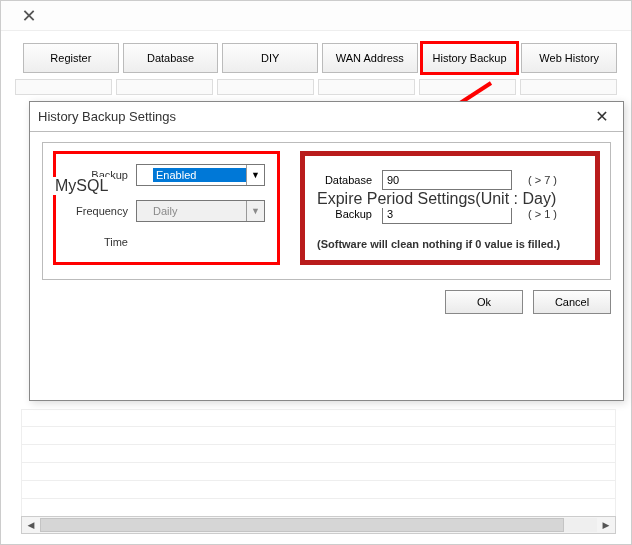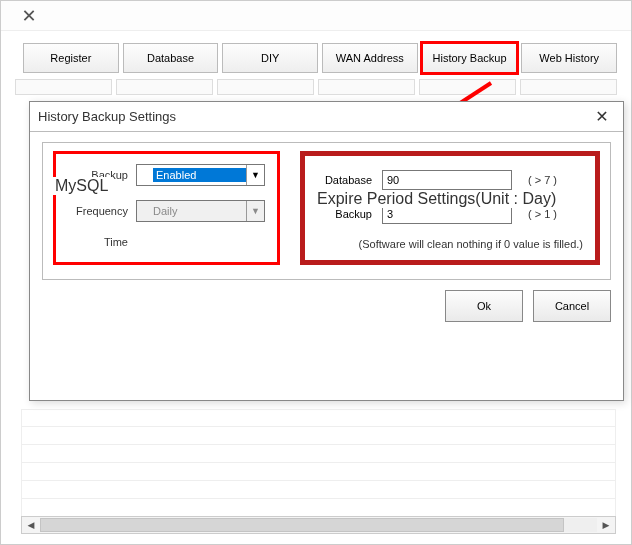--- a/index.html
+++ b/index.html
@@ -34,23 +34,23 @@
     .spinner-text { flex: 1; padding-left: 5px; font-size: 11px; }
     .spinner-btns { width: 16px; height: 20px; border-left: 1px solid #999; display: flex; flex-direction: column; }
     .spin-up, .spin-down { flex: 1; display: flex; align-items: center; justify-content: center; font-size: 7px; color: #444; border-bottom: 1px solid #ccc; }
     .spin-down { border-bottom: none; }
     .right-group { flex: 1; }
     .fieldset2 { border: 5px solid #b91c1c; padding: 14px 12px 10px 12px; position: relative; }
     .r-row { display: flex; align-items: center; gap: 10px; margin-bottom: 14px; }
     .r-label { width: 55px; text-align: right; font-size: 11px; }
     .r-input { width: 130px; height: 20px; border: 1px solid #777; padding: 2px 4px; font-size: 11px; }
     .r-hint { font-size: 11px; color: #333; margin-left: 6px; }
-    .r-note { font-size: 11px; color: #333; text-align: right; margin-top: 2px; }
+    .r-note { font-size: 11px; color: #333; text-align: left; margin-top: 2px; font-weight: bold; }
     .dlg-buttons { display: flex; gap: 10px; justify-content: flex-end; margin-top: 10px; }
-    .dlg-btn { width: 78px; height: 32px; border: 1px solid #888; background: linear-gradient(#fdfdfd,#eaeaea); font-size: 11px; display:flex; align-items:center; justify-content:center;}
+    .dlg-btn { width: 78px; height: 24px; border: 1px solid #888; background: linear-gradient(#fdfdfd,#eaeaea); font-size: 11px; display:flex; align-items:center; justify-content:center;}
     .arrow-annot { position: absolute; left: 270px; top: 72px; pointer-events: none; }
     .grid-area { position: absolute; left: 20px; top: 408px; width: 595px; }
     .grid-row { height: 18px; border-bottom: 1px solid #eee; border-left:1px solid #eee; border-right:1px solid #eee; }
     .grid-row:first-child { border-top: 1px solid #eee; }
     .hscroll { position: absolute; left: 20px; bottom: 10px; width: 595px; height: 18px; display: flex; align-items: center; border: 1px solid #ccc; background: #f4f4f4; }
     .hscroll .sc-btn { width: 18px; height: 16px; display: flex; align-items: center; justify-content: center; font-size: 9px; color: #555; }
     .hscroll .sc-track { flex: 1; height: 14px; background: #efefef; position: relative; }
     .hscroll .sc-thumb { position: absolute; left: 0; top: 0; height: 14px; width: 94%; background: #d6d6d6; border: 1px solid #c4c4c4; }
   </style>
 </head>

